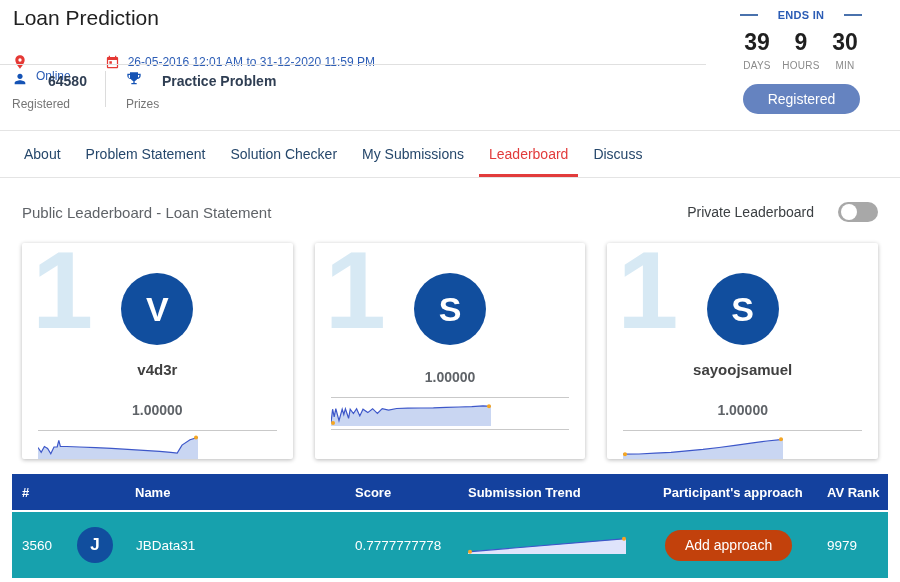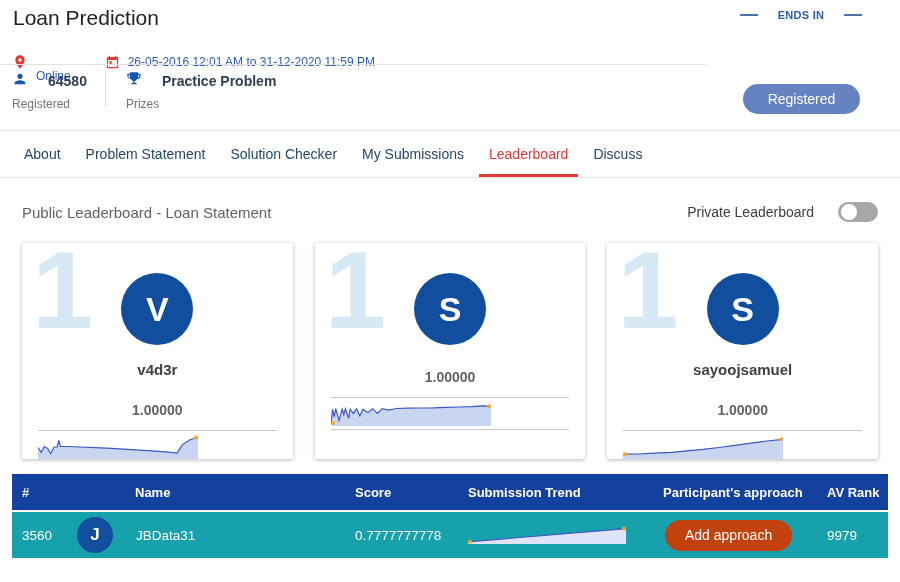--- a/index.html
+++ b/index.html
@@ -53,21 +53,21 @@
   .card-avatar { position: relative; z-index: 1; width: 72px; height: 72px; border-radius: 50%; background: #114e9e;
     color: #fff; font-size: 34px; font-weight: bold; line-height: 72px; margin: 30px auto 0; cursor: pointer; }
   .card-name { position: relative; z-index: 1; margin-top: 16px; font-size: 15px; font-weight: bold; color: #404040; cursor: pointer; }
   .card-score { margin-top: 24px; font-size: 14px; color: #5f6368; font-weight: bold; }
   .card-spark { margin-top: 12px; border-top: 1px solid #c9c9c9; border-bottom: 1px solid #c9c9c9; padding: 4px 0 3px; text-align: left; height: 33px; }
 
   
   .table { margin: 15px 12px 0; width: 876px; }
   .t-row { display: flex; align-items: center; }
   .t-head { background: #14419e; color: #fff; height: 36px; font-size: 13px; font-weight: bold; }
-  .t-data { background: #17a1ad; color: #fff; height: 46px; margin-top: 2px; font-size: 13.5px; }
+  .t-data { background: #17a1ad; color: #fff; height: 66px; margin-top: 2px; font-size: 13.5px; }
   .c1 { width: 65px; padding-left: 10px; }
   .c2 { width: 268px; display: flex; align-items: center; }
   .t-head .c2 { padding-left: 58px; }
   .c3 { width: 113px; padding-left: 10px; }
   .c4 { width: 195px; padding-left: 10px; }
   .c5 { width: 164px; padding-left: 10px; }
   .c6 { flex: 1; padding-left: 10px; }
   .row-avatar { width: 36px; height: 36px; border-radius: 50%; background: #114e9e; color: #fff; font-size: 17px;
     font-weight: bold; line-height: 36px; text-align: center; margin-right: 23px; cursor: pointer; }
   .approach-btn { background: #c2410c; color: #fff; border: none; border-radius: 16px; height: 31px; padding: 0 20px;
@@ -122,20 +122,34 @@
       <div class="stat-label">Prizes</div>
     </div>
   </div>
 
   <div class="countdown">
     <div class="ends-in-row">
       <span class="dash"></span>
       <span class="ends-in-label">ENDS IN</span>
       <span class="dash"></span>
     </div>
+    <div class="count-cols">
+      <div class="count-col">
+        <div class="count-num">39</div>
+        <div class="count-unit">DAYS</div>
+      </div>
+      <div class="count-col">
+        <div class="count-num">9</div>
+        <div class="count-unit">HOURS</div>
+      </div>
+      <div class="count-col">
+        <div class="count-num">30</div>
+        <div class="count-unit">MIN</div>
+      </div>
+    </div>
   </div>
   <button class="registered-btn">Registered</button>
 </div>
 
 <div class="tabs">
   <div class="tab">About</div>
   <div class="tab">Problem Statement</div>
   <div class="tab">Solution Checker</div>
   <div class="tab">My Submissions</div>
   <div class="tab active">Leaderboard</div>

